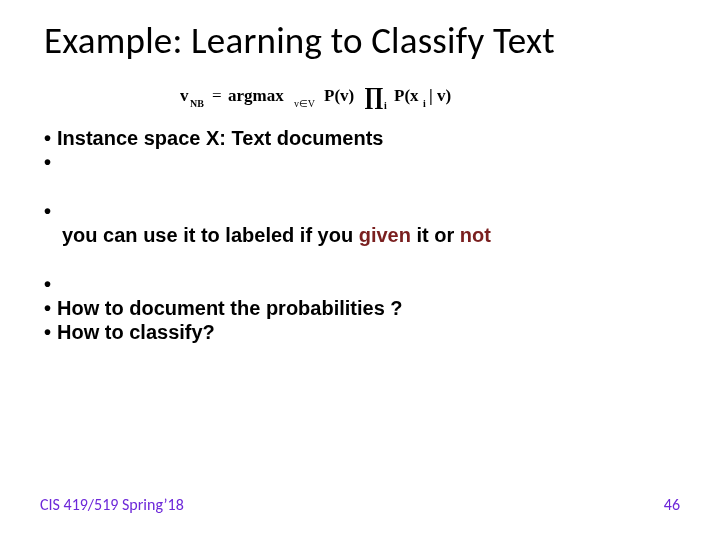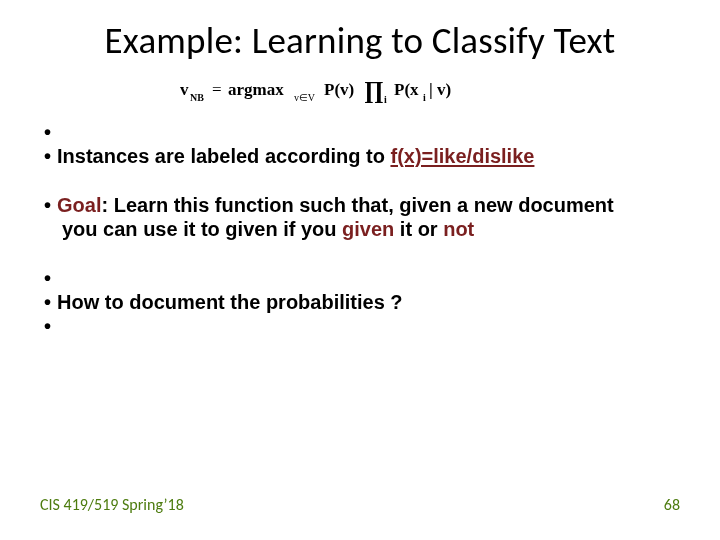--- a/index.html
+++ b/index.html
@@ -1,28 +1,28 @@
 <!DOCTYPE html>
 <html><head>
 <meta charset="utf-8">
 <style>
   * { margin: 0; padding: 0; box-sizing: border-box; }
   html, body { width: 720px; height: 540px; background: #fff; font-family: Calibri, Arial, sans-serif; color: #000; }
   .slide { position: relative; width: 720px; height: 540px; padding: 18px 44px 0 44px; }
-  .title { font-size: 37px; font-weight: 400; text-align: center; margin-bottom: 14px; letter-spacing: 0.2px; }
+  .title { font-size: 37px; font-weight: 400; text-align: left; margin-bottom: 20px; letter-spacing: 0.2px; }
   .formula { text-align: center; margin-bottom: 14px; height: 30px; }
   .formula svg { display: inline-block; }
   .body { font-family: Arial, Helvetica, sans-serif; font-size: 20px; font-weight: 700; line-height: 1.18; }
   .group { margin-bottom: 26px; }
   .row { display: flex; }
   .bullet { margin-right: 6px; }
   .continuation { margin-left: 18px; }
   .maroon { color: #7a1f1f; }
   .underline { text-decoration: underline; text-underline-offset: 2px; }
-  .footer { position: absolute; bottom: 26px; left: 40px; right: 40px; display: flex; justify-content: space-between; font-family: Calibri, Arial, sans-serif; font-size: 16px; color: #4d7c0f; font-weight: 400; }
+  .footer { position: absolute; bottom: 26px; left: 40px; right: 40px; display: flex; justify-content: space-between; font-family: Calibri, Arial, sans-serif; font-size: 16px; color: #6d28d9; font-weight: 400; }
 </style>
 </head>
 <body>
 
 <div class="slide">
 
   <div class="title">Example: Learning to Classify Text</div>
 
   <div class="formula">
     <svg width="360" height="30" viewBox="0 0 360 30">
@@ -40,56 +40,52 @@
         <text x="249" y="18" font-size="17" font-weight="bold"> | v)</text>
       </g>
     </svg>
   </div>
 
   <div class="body">
 
     <div class="group">
       <div class="row">
         <span class="bullet">•</span>
+        <span>Instance space X: Text documents</span>
       </div>
       <div class="row">
         <span class="bullet">•</span>
-        <span>
-          <span>Instances are labeled according to </span><span class="maroon underline">f(x)=like/dislike</span>
-        </span>
       </div>
     </div>
 
     <div class="group">
       <div class="row">
         <span class="bullet">•</span>
-        <span>
-          <span class="maroon">Goal</span><span>: Learn this function such that, given a new document</span>
-        </span>
       </div>
       <div class="row continuation">
         <span>
-          <span>you can use it to given if you </span><span class="maroon">given</span><span> it or </span><span class="maroon">not</span>
+          <span>you can use it to labeled if you </span><span class="maroon">given</span><span> it or </span><span class="maroon">not</span>
         </span>
       </div>
     </div>
 
     <div class="group">
       <div class="row">
         <span class="bullet">•</span>
       </div>
       <div class="row">
         <span class="bullet">•</span>
         <span>How to document the probabilities ?</span>
       </div>
       <div class="row">
         <span class="bullet">•</span>
+        <span>How to classify?</span>
       </div>
     </div>
 
   </div>
 
   <div class="footer">
     <span>CIS 419/519 Spring’18</span>
-    <span>68</span>
+    <span>46</span>
   </div>
 
 </div>
 
 </body></html>

